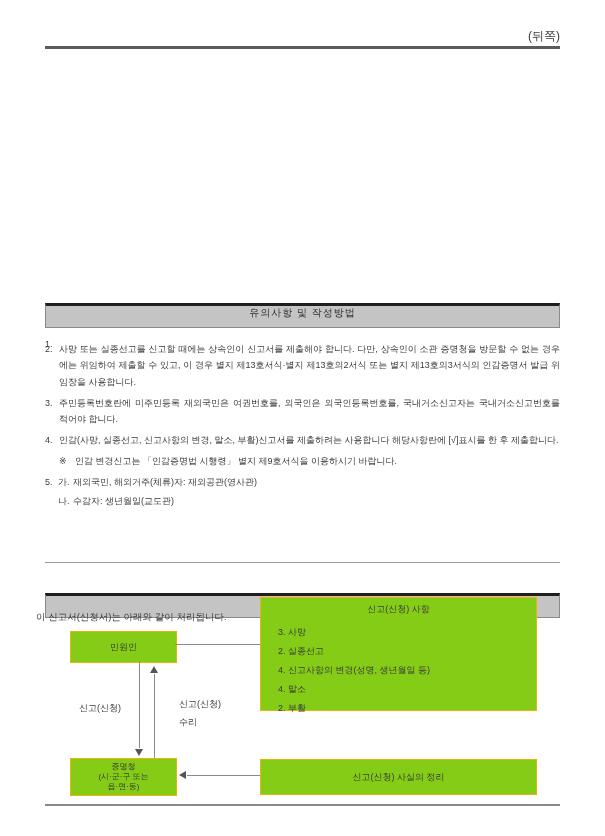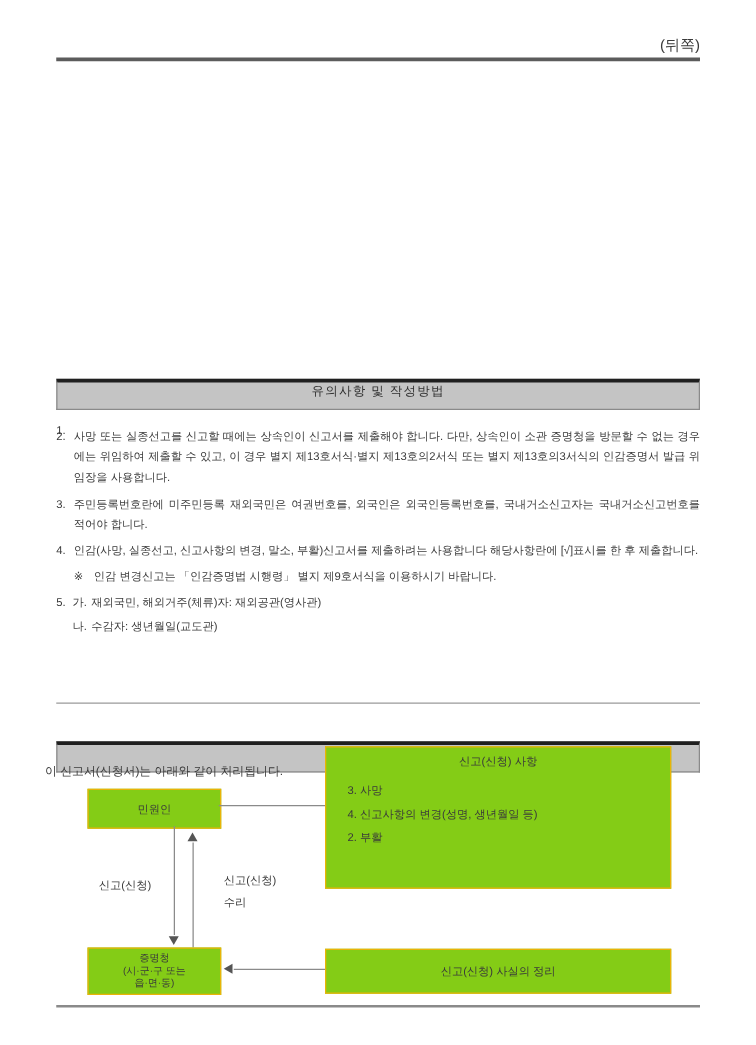--- a/index.html
+++ b/index.html
@@ -164,21 +164,23 @@
   <div class="intro">이 신고서(신청서)는 아래와 같이 처리됩니다.</div>
 
   <div class="fc-box box-applicant">
     <span>민원인</span>
   </div>
 
   <div class="fc-box box-matters">
     <div class="fc-title">신고(신청) 사항</div>
     <ul>
       <li>3. 사망</li>
+      <li>2. 실종선고</li>
       <li>4. 신고사항의 변경(성명, 생년월일 등)</li>
+      <li>4. 말소</li>
       <li>2. 부활</li>
     </ul>
   </div>
 
   <div class="fc-line line-applicant-matters"></div>
   <div class="fc-line line-down"></div>
   <div class="fc-line line-up"></div>
   <div class="fc-line line-summary-agency"></div>
 
   <div class="arrow arrow-down"></div>

